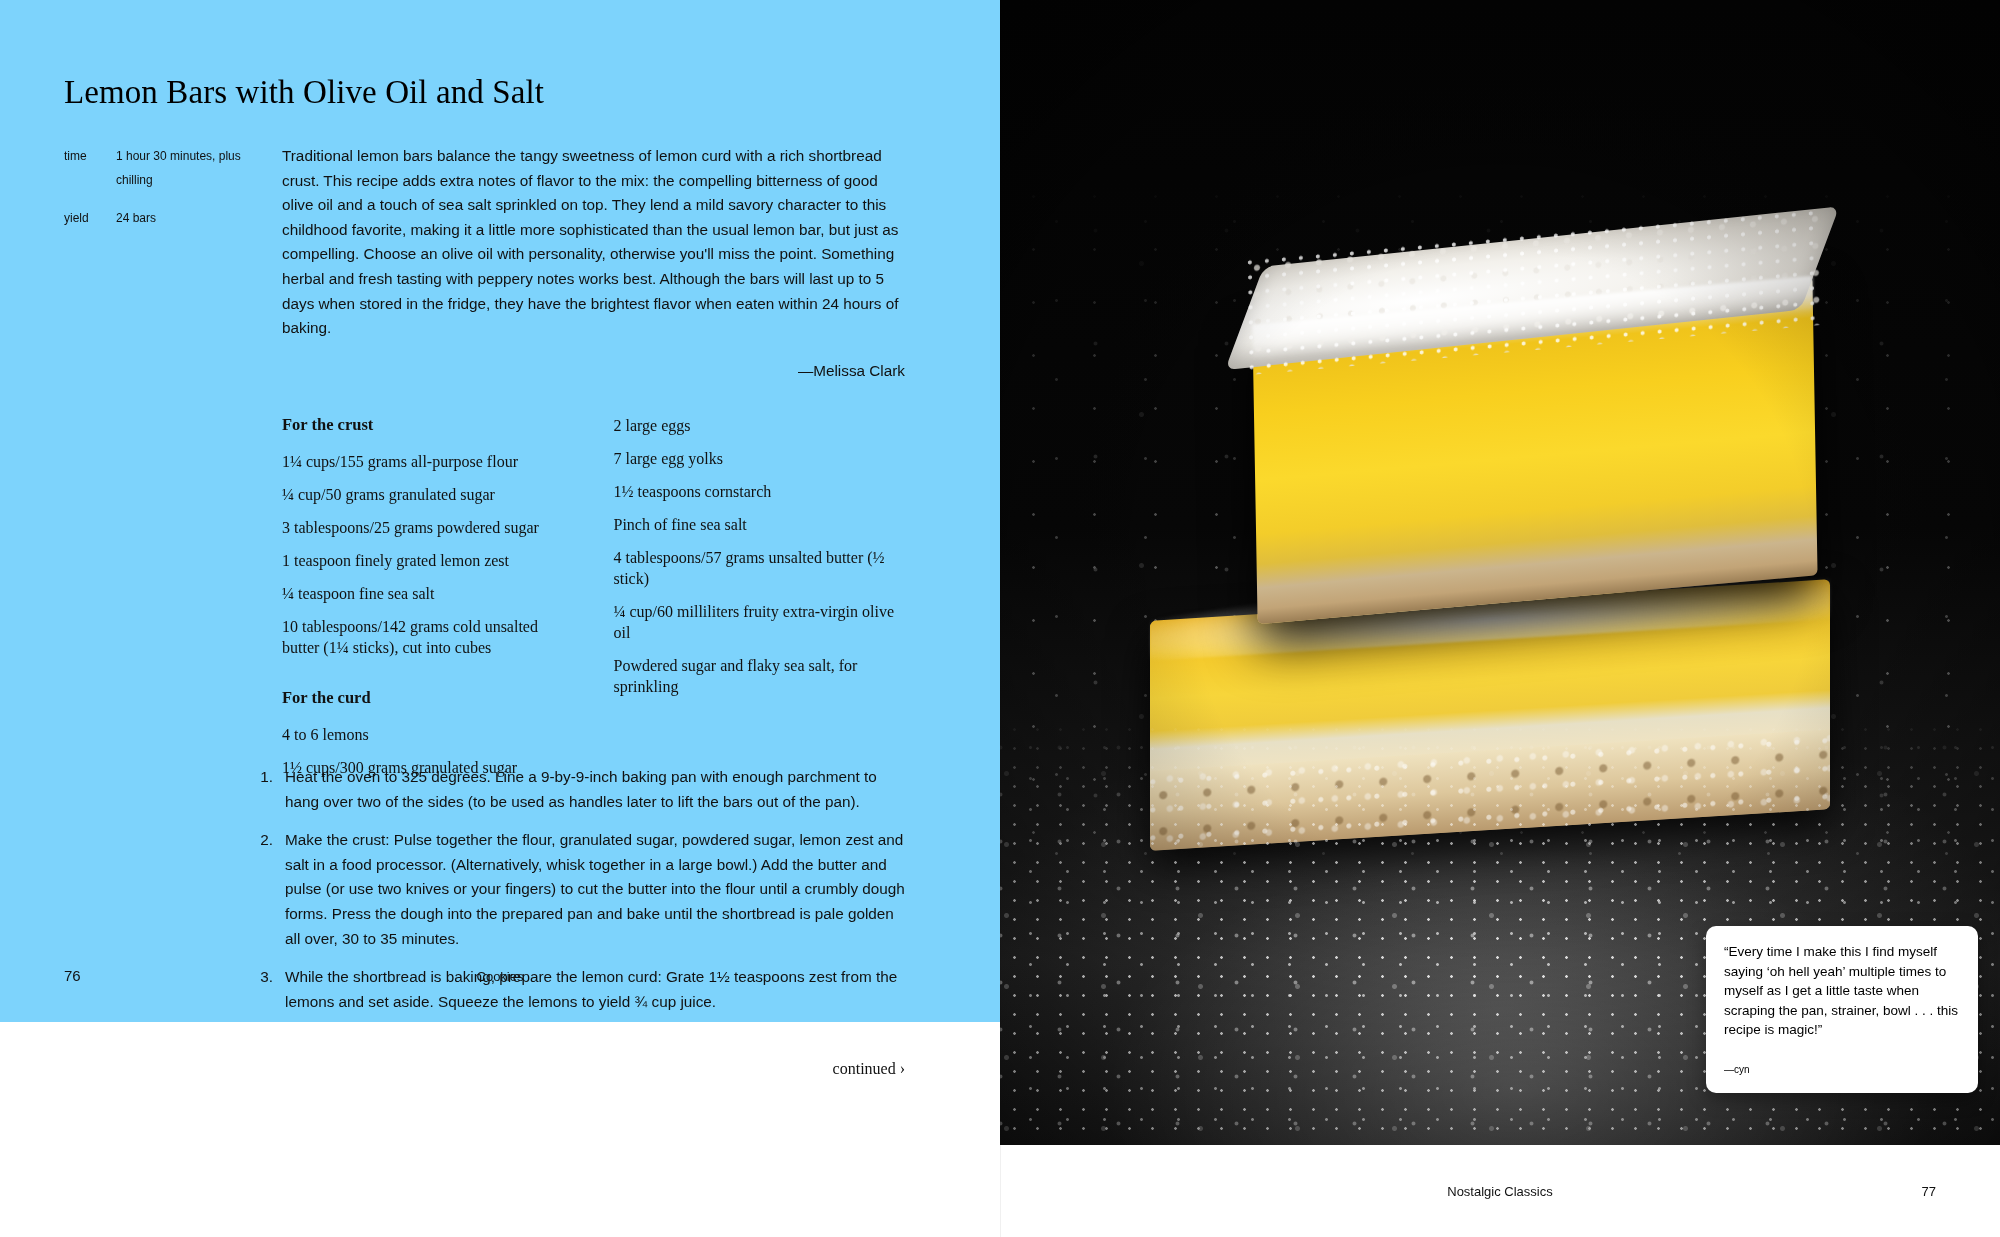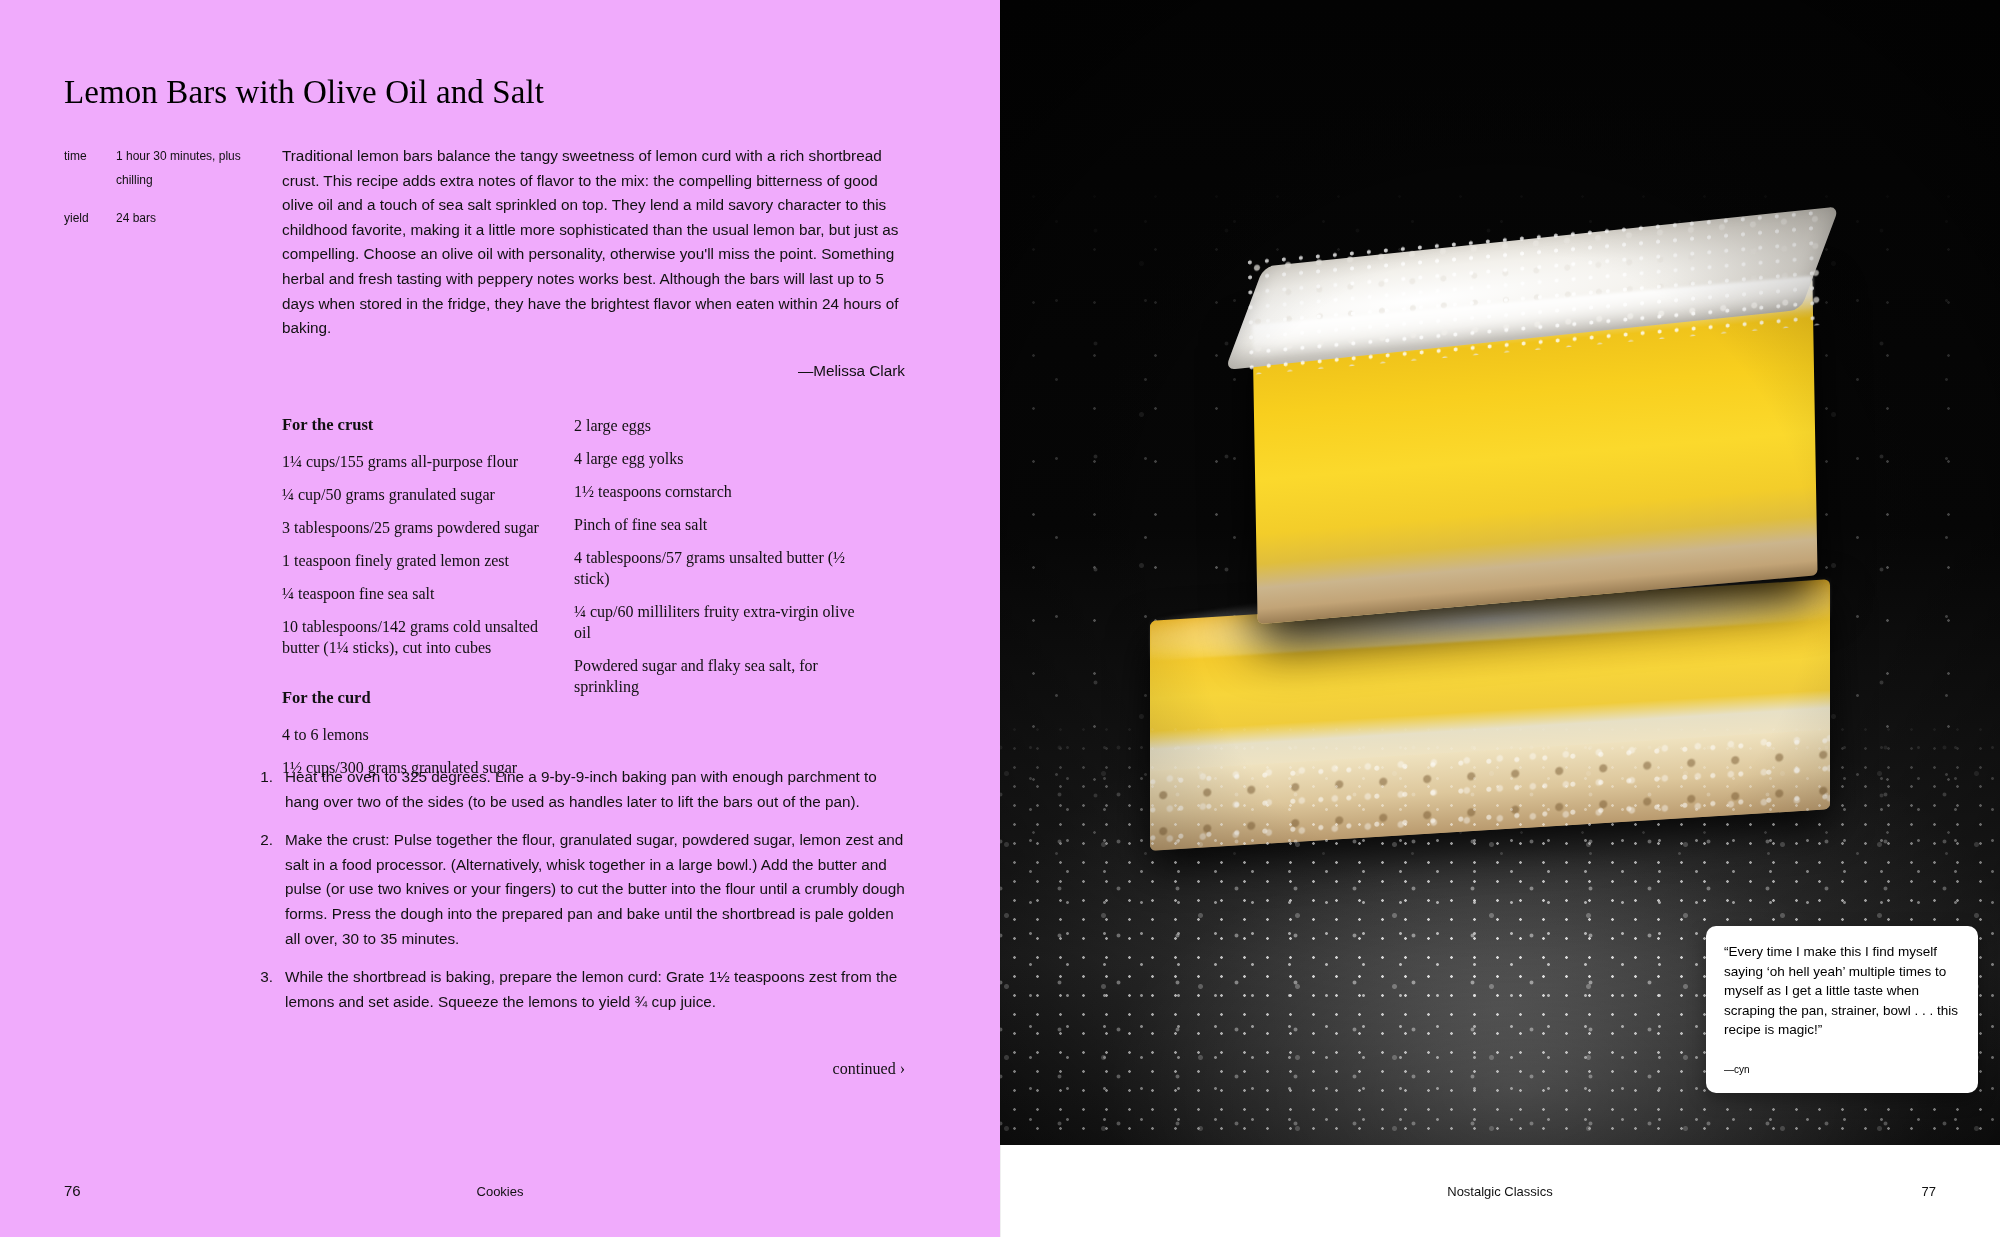--- a/index.html
+++ b/index.html
@@ -17,22 +17,22 @@
   .spread {
     position: relative;
     width: 2000px;
     height: 1237px;
     display: flex;
   }
   
   .page-left {
     position: relative;
     width: 1000px;
-    height: 1237px;
-    background: #f0abfc;
+    height: 1022px;
+    background: #7dd3fc;
     box-sizing: border-box;
   }
   .recipe-title {
     position: absolute;
     left: 64px;
     top: 52px;
     font-family: "Liberation Serif", serif;
     font-size: 33px;
     font-weight: 400;
     letter-spacing: 0.1px;
@@ -72,20 +72,21 @@
     margin-top: 18px;
     text-align: right;
     font-size: 15.3px;
   }
   .ingredients {
     position: absolute;
     left: 282px;
     top: 415px;
     width: 623px;
     display: flex;
+    gap: 40px;
     font-family: "Liberation Serif", serif;
   }
   .ing-col {
     width: 292px;
   }
   .ing-head {
     font-weight: 700;
     font-size: 16.5px;
     margin-bottom: 16px;
     font-family: "Liberation Serif", serif;
@@ -352,21 +353,21 @@
         <div class="ing-item">3 tablespoons/25 grams powdered sugar</div>
         <div class="ing-item">1 teaspoon finely grated lemon zest</div>
         <div class="ing-item">¼ teaspoon fine sea salt</div>
         <div class="ing-item">10 tablespoons/142 grams cold unsalted butter (1¼ sticks), cut into cubes</div>
         <div class="ing-head second">For the curd</div>
         <div class="ing-item">4 to 6 lemons</div>
         <div class="ing-item">1½ cups/300 grams granulated sugar</div>
       </div>
       <div class="ing-col">
         <div class="ing-item">2 large eggs</div>
-        <div class="ing-item">4 large egg yolks</div>
+        <div class="ing-item">7 large egg yolks</div>
         <div class="ing-item">1½ teaspoons cornstarch</div>
         <div class="ing-item">Pinch of fine sea salt</div>
         <div class="ing-item">4 tablespoons/57 grams unsalted butter (½ stick)</div>
         <div class="ing-item">¼ cup/60 milliliters fruity extra-virgin olive oil</div>
         <div class="ing-item">Powdered sugar and flaky sea salt, for sprinkling</div>
       </div>
     </div>
 
     <div class="steps">
       <div class="step">

